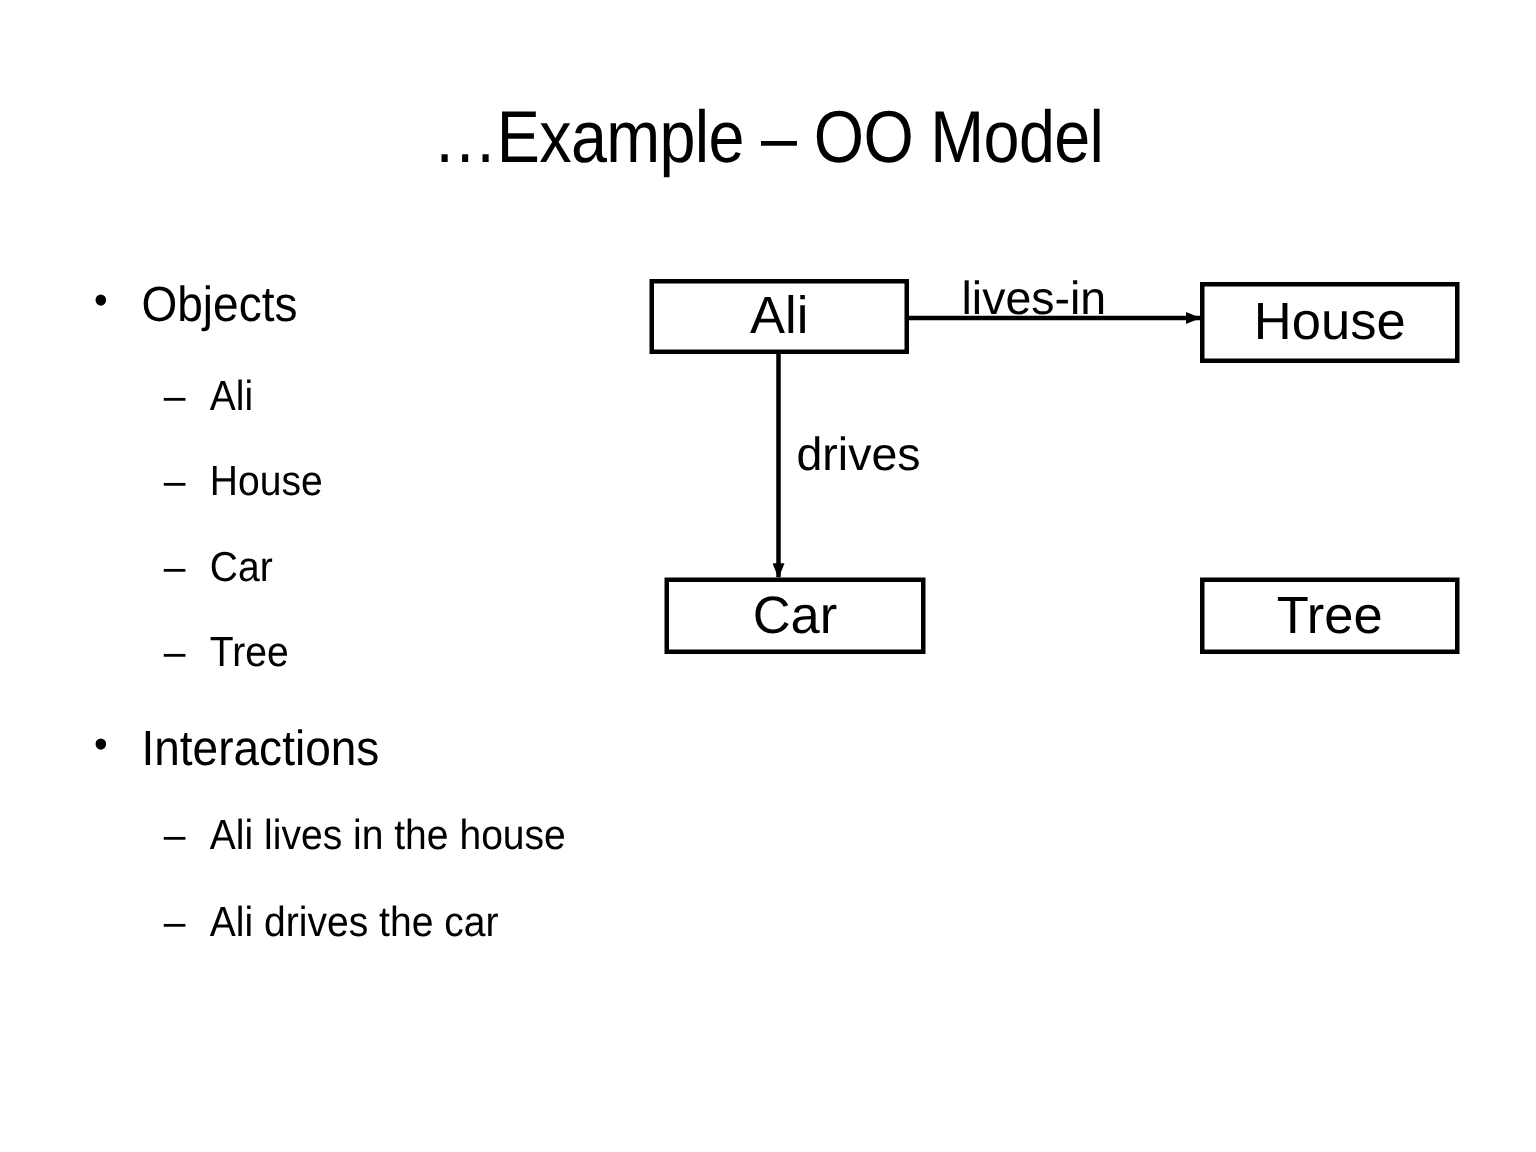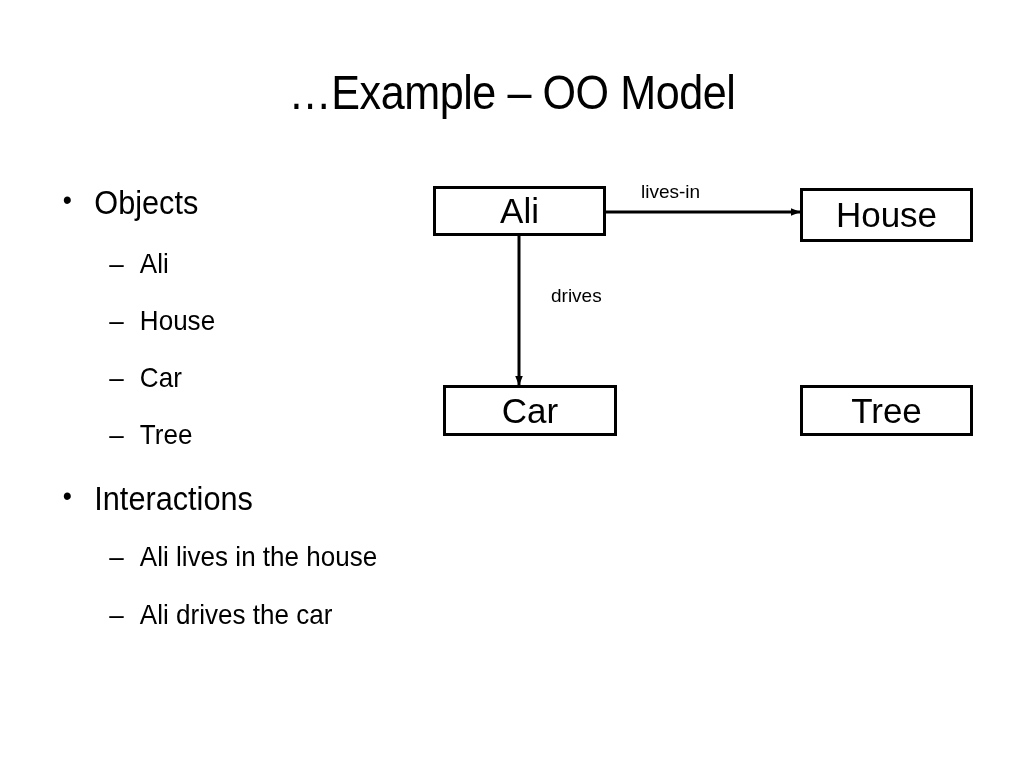--- a/index.html
+++ b/index.html
@@ -101,27 +101,27 @@
     pointer-events: auto;
   }
   #node-ali   { left: 433px; top: 186px; width: 173px; height: 50px; }
   #node-house { left: 800px; top: 188px; width: 173px; height: 54px; }
   #node-car   { left: 443px; top: 385px; width: 174px; height: 51px; }
   #node-tree  { left: 800px; top: 385px; width: 173px; height: 51px; }
 
   .edge-label {
     position: absolute;
     font-family: "Liberation Sans", sans-serif;
-    font-size: 19px;
+    font-size: 31px;
     color: #000000;
     white-space: nowrap;
     pointer-events: auto;
   }
   #label-lives-in { left: 641px; top: 181px; }
-  #label-drives   { left: 551px; top: 285px; }
+  #label-drives   { left: 531px; top: 285px; }
 
   svg.connectors {
     position: absolute;
     left: 0; top: 0;
     width: 1024px; height: 768px;
     pointer-events: none;
   }
 </style>
 </head>
 <body>

